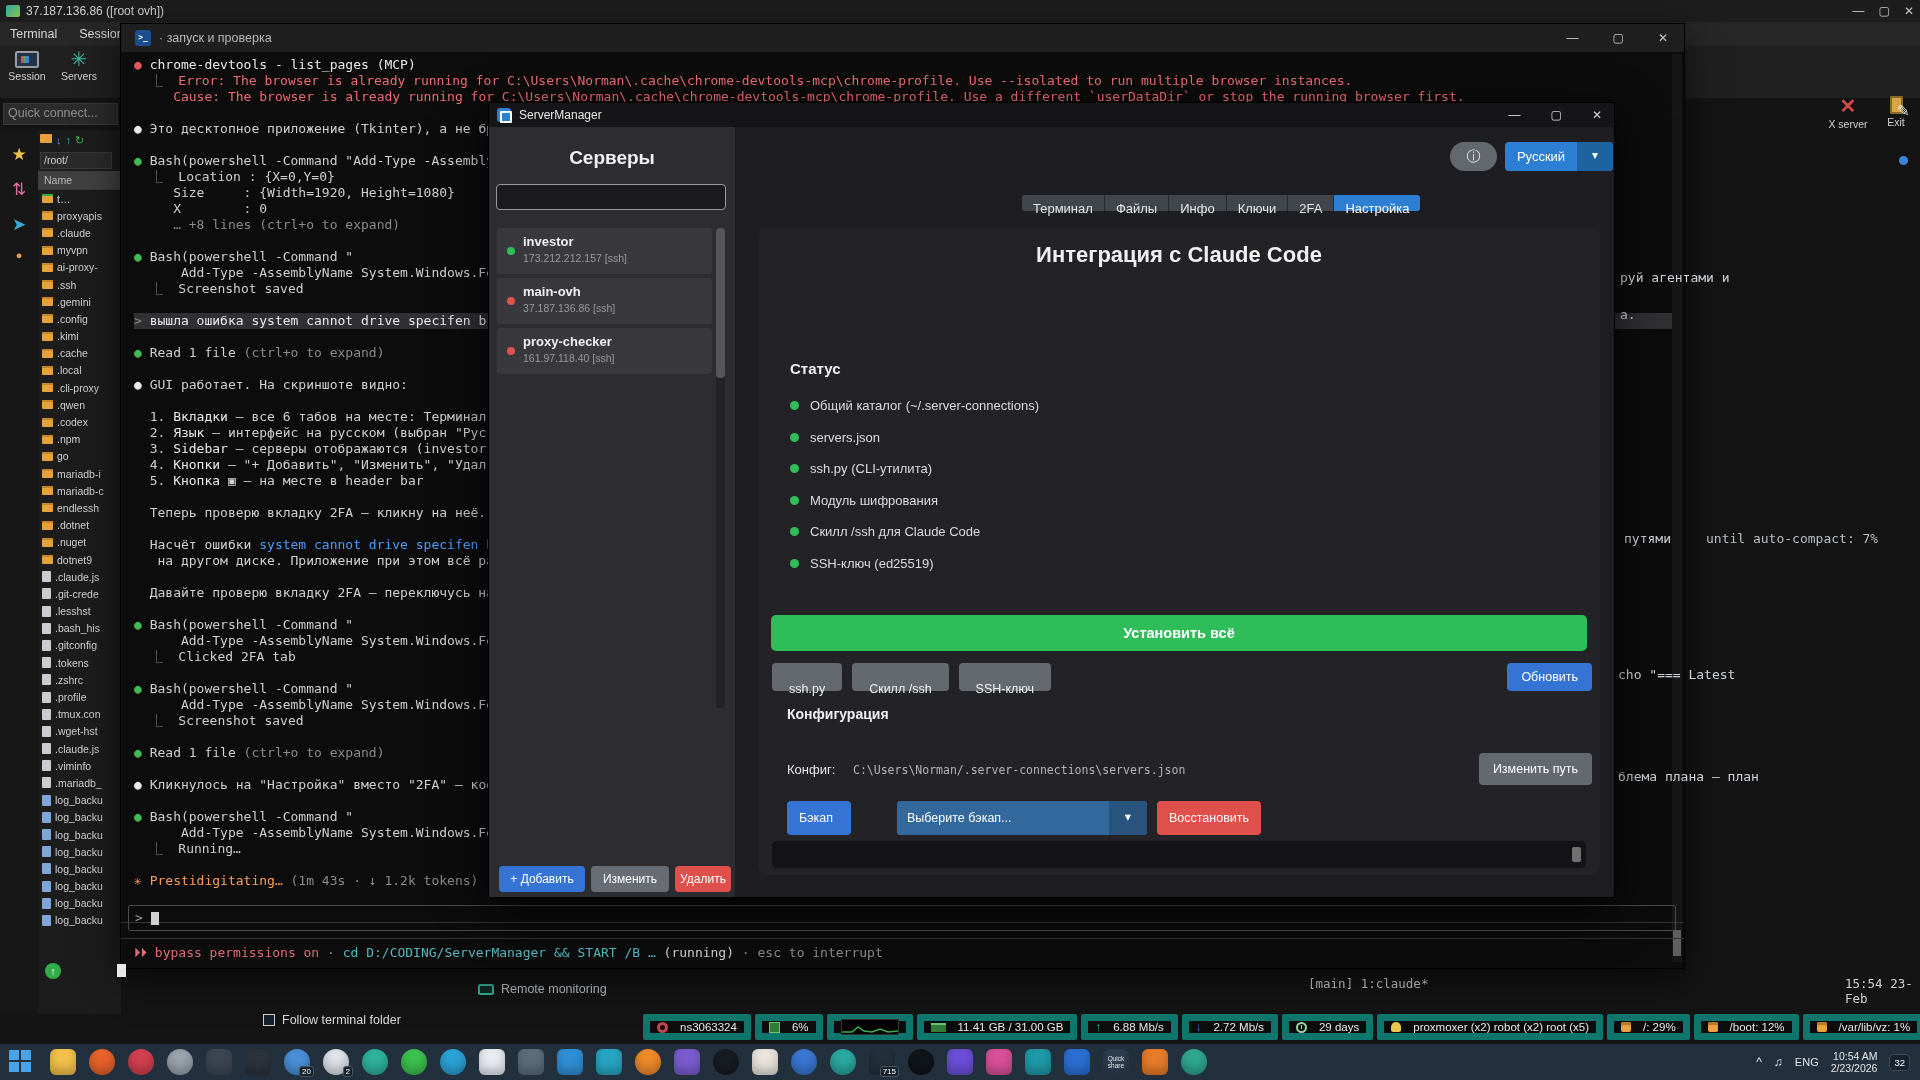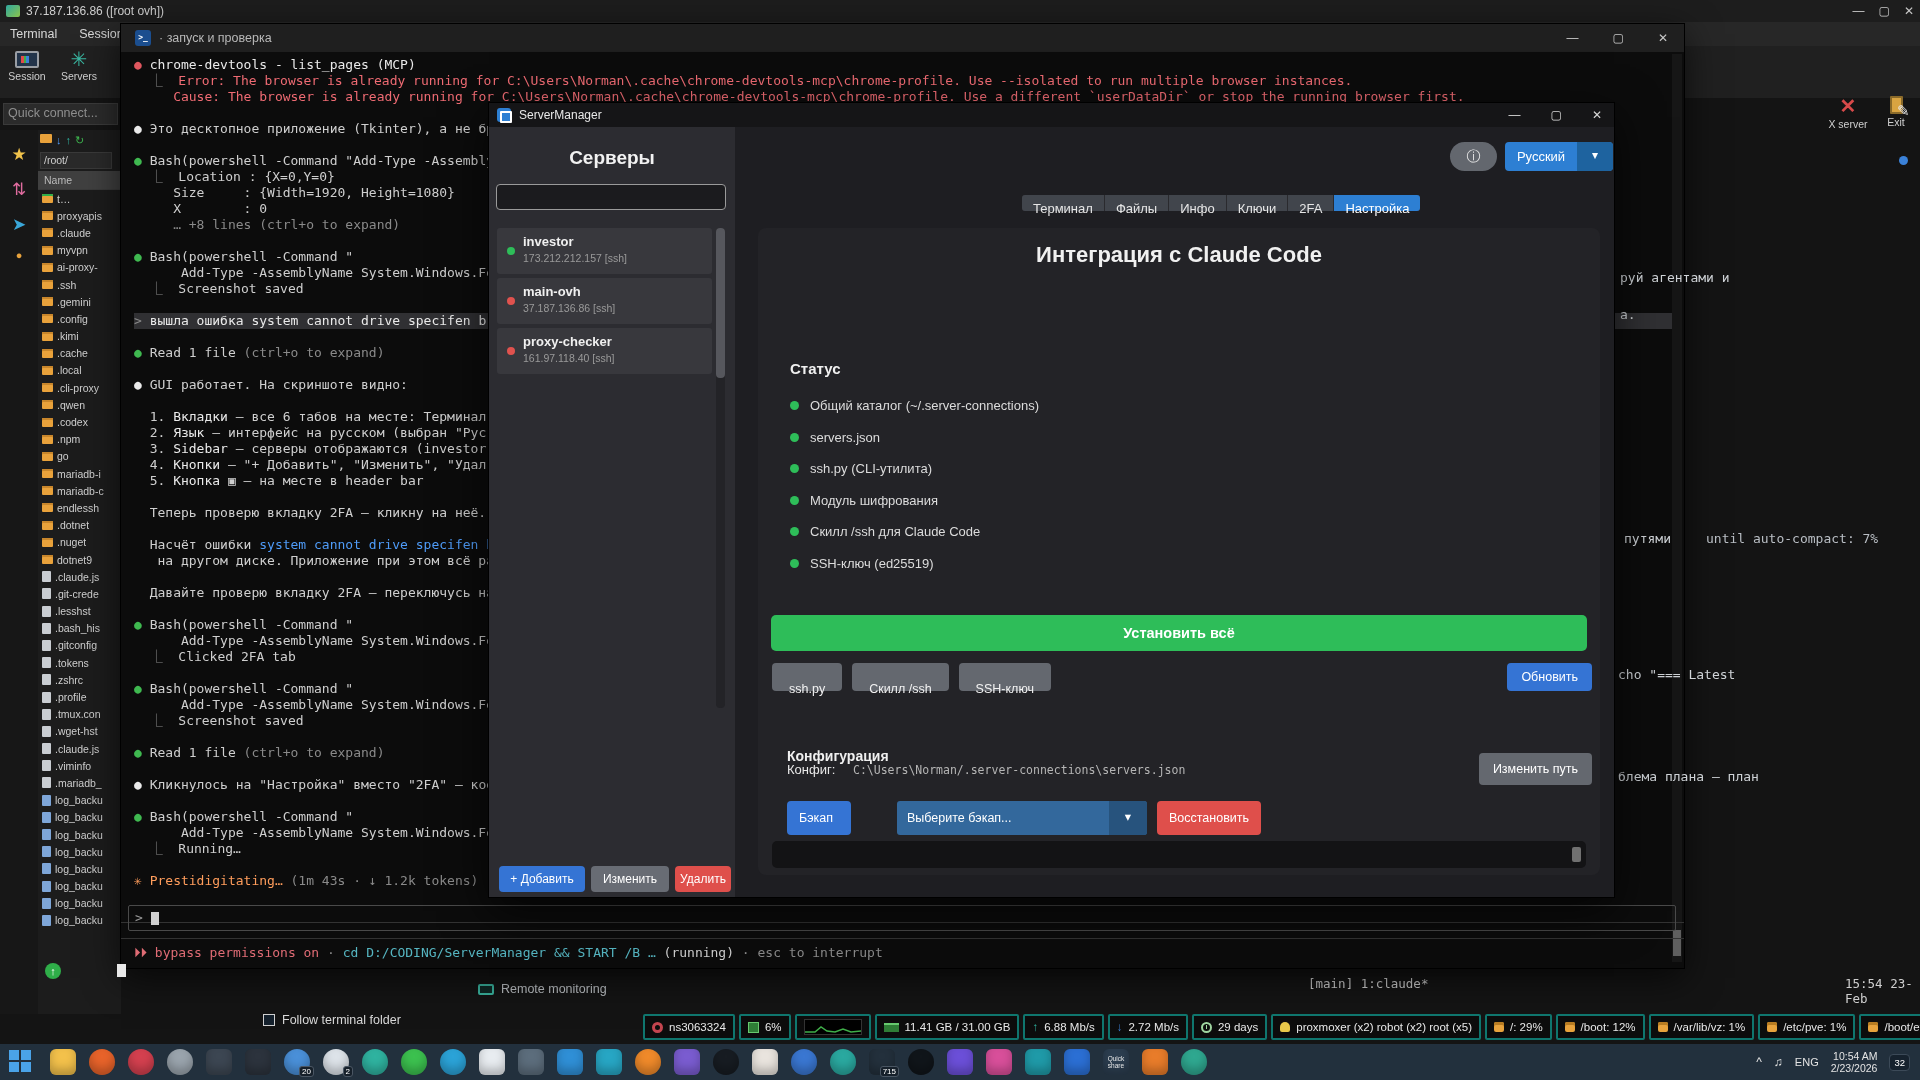--- a/index.html
+++ b/index.html
@@ -122,21 +122,21 @@
   .sm-status-h { position:absolute; left:32px; top:132px; color:#f0f0f0; font-size:15px; font-weight:bold; }
   .sm-status-list { position:absolute; left:32px; top:162px; }
   .sm-sitem { display:flex; align-items:center; gap:11px; height:31.5px; color:#dcdcdc; font-size:13px; }
   .sm-sitem .gd { width:9px; height:9px; border-radius:50%; background:#2ebd59; }
   .sm-install { position:absolute; left:13px; top:387px; width:816px; height:36px; background:#2ebd59; border-radius:5px;
                 color:#fff; font-size:14.5px; font-weight:bold; text-align:center; line-height:36px; }
   .sm-chips { position:absolute; left:14px; top:435px; height:28px; display:flex; gap:10px; }
   .chip { background:#64686f; border-radius:4px; color:#f2f2f2; font-size:12.5px; line-height:28px; padding:12px 17px; }
   .sm-refresh { position:absolute; right:8px; top:435px; height:28px; background:#3574d4; border-radius:4px;
                 color:#fff; font-size:12.5px; line-height:28px; padding:0 14px; }
-  .sm-config-h { position:absolute; left:29px; top:520px; color:#f0f0f0; font-size:14px; font-weight:bold; }
+  .sm-config-h { position:absolute; left:29px; top:478px; color:#f0f0f0; font-size:14px; font-weight:bold; }
   .sm-cfg-lbl { position:absolute; left:29px; top:534px; color:#e8e8e8; font-size:13px; }
   .sm-cfg-path { position:absolute; left:95px; top:535px; color:#b5b5b5; font:11.5px "DejaVu Sans Mono",monospace; }
   .sm-chpath { position:absolute; right:8px; top:525px; height:32px; background:#64686f; border-radius:4px;
                color:#fff; font-size:12.5px; line-height:32px; padding:0 14px; }
   .sm-bkrow { position:absolute; left:29px; top:573px; height:34px; }
   .bk-now { position:absolute; left:0; top:0; height:34px; background:#3574d4; border-radius:4px; color:#fff;
             font-size:12.5px; line-height:34px; padding:0 12px; }
   .bk-sel { position:absolute; left:110px; top:0; width:250px; height:34px; background:#33689c; border-radius:3px;
             color:#fff; font-size:12.5px; display:flex; }
   .bk-sel .st { flex:1; line-height:34px; padding-left:10px; }
@@ -149,21 +149,21 @@
   
   .mx-cursorblock { position:absolute; left:117px; top:964px; width:9px; height:13px; background:#e8e8e8; z-index:5; }
   .remote-mon { position:absolute; left:478px; top:982px; color:#bfc3c7; font-size:12.5px; z-index:1;
                 display:flex; gap:7px; align-items:center; }
   .rm-ic { width:16px; height:11px; border:2px solid #3ab5a0; border-radius:2px; background:#0f2a26; }
   .follow-chk { position:absolute; left:263px; top:1013px; color:#d8d8d8; font-size:12.5px; z-index:5;
                 display:flex; gap:7px; align-items:center; }
   .chk-box { width:12px; height:12px; border:1px solid #cfcfcf; background:#14202c; }
 
   .tray-row { position:absolute; left:643px; top:1014px; height:26px; display:flex; gap:4px; z-index:5; }
-  .tseg { display:flex; align-items:center; gap:6px; background:#0c0c0c; border:2px solid #0f766e;
+  .tseg { display:flex; align-items:center; gap:12px; background:#0c0c0c; border:7px solid #0f766e;
           border-radius:2px; padding:0 7px; color:#e8e8e8; font-size:11.5px; white-space:nowrap; }
   .ti { display:inline-block; }
   .ti-debian { width:11px; height:11px; border-radius:50%; border:3px solid #c4454f; }
   .ti-cpu { width:11px; height:11px; background:#2f7d36; border:1px solid #67c96e; }
   .ti-ram { width:15px; height:9px; background:#2f7d36; border-top:2px solid #67c96e; }
   .ti-up { color:#2fb3a0; font-weight:bold; }
   .ti-down { color:#3b82d9; font-weight:bold; }
   .ti-clock { width:11px; height:11px; border-radius:50%; border:2px solid #9fd5a0; position:relative; }
   .ti-clock:after { content:""; position:absolute; left:3px; top:1px; width:1px; height:4px; background:#9fd5a0; }
   .ti-user { width:10px; height:10px; border-radius:50% 50% 2px 2px; background:#e8c84a; }

